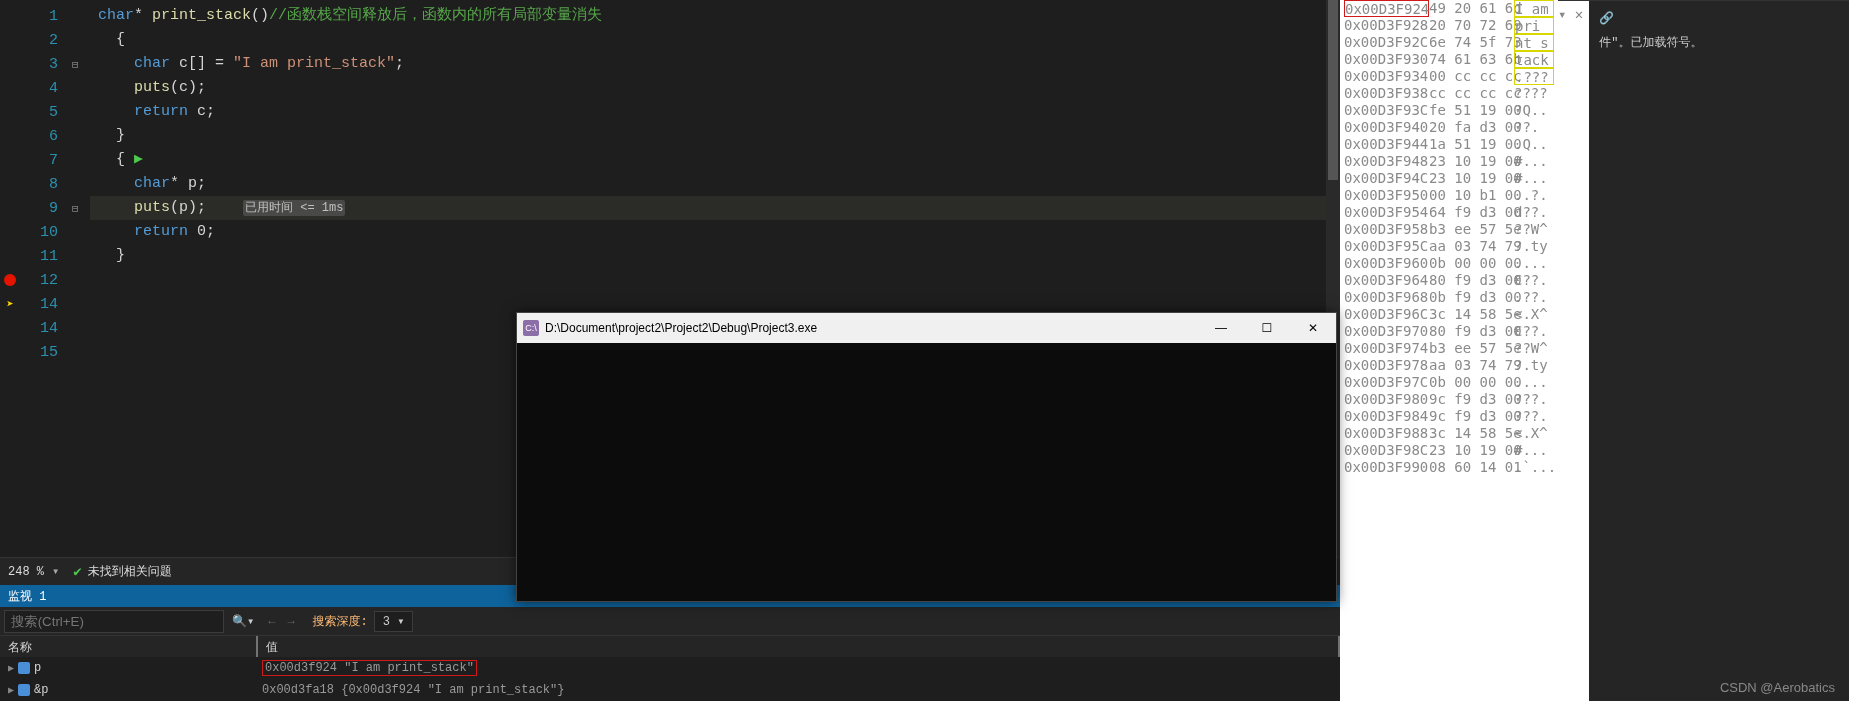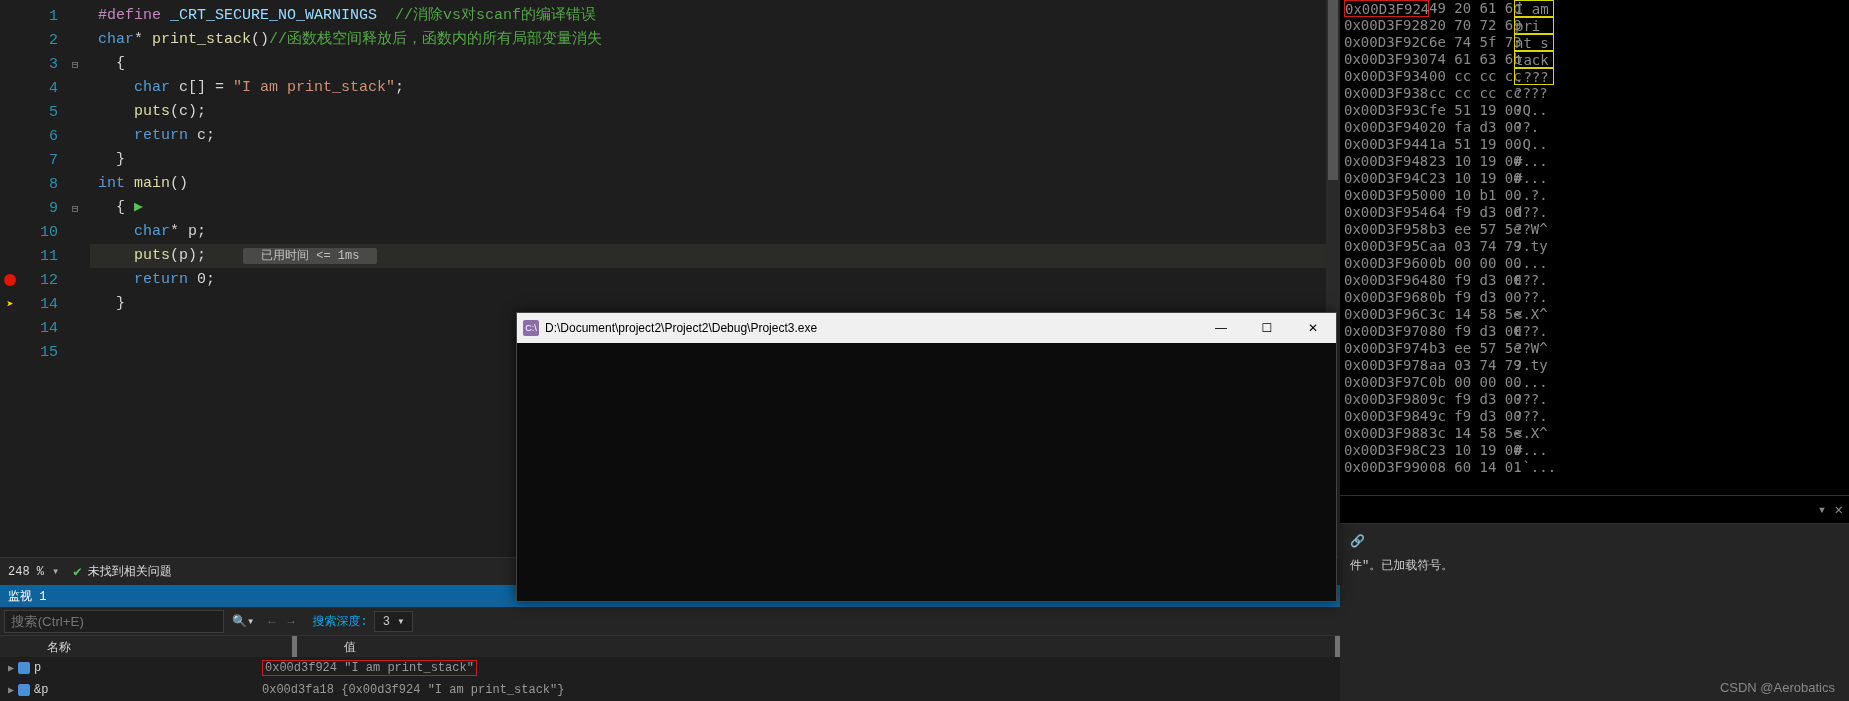--- a/index.html
+++ b/index.html
@@ -23,44 +23,44 @@
 .code { flex:1; padding-top:4px; position:relative; }
 .code-line { height:24px; line-height:24px; white-space: pre; padding-left: 8px; font-size:15px;}
 .kw { color:#569cd6; }
 .define { color:#c586c0; }
 .macro { color:#9cdcfe; }
 .comment { color:#57a64a; }
 .string { color:#ce9178; }
 .ident { color:#dcdcaa; }
 .plain { color:#d4d4d4; }
 .red-box { border:1px solid #d01a1a; padding:0 2px; }
-.timing { background:rgba(128,128,128,0.35); color:#c0c0c0; font-size:12px; padding:1px 18px; border-radius:2px; margin-left:10px; }
+.timing { background:rgba(128,128,128,0.35); color:#c0c0c0; font-size:12px; padding:1px 2px; border-radius:2px; margin-left:10px; }
 .current-line { background: rgba(255,255,200,0.06); }
 .scrollbar-v { position:absolute; right:0; top:0; width:14px; height:100%; background:#2a2a2a;}
 .scrollbar-thumb { position:absolute; right:2px; width:10px; background:#555; }
 
 
 .status-row { height:28px; background:#252526; display:flex; align-items:center; border-top:1px solid #333; font-size:12px; color:#ddd;}
 .zoom { padding:0 8px;}
 .dropdown-arrow{ color:#aaa; padding-right:8px;}
 .issues { display:flex; align-items:center; gap:6px; padding-left:6px; }
 .check-icon { color:#4ec94e; font-size:14px;}
 .nav-arrows { margin-left:auto; padding-right:10px; color:#888;}
 
 .watch-header { height:22px; background:#0e639c; color:#fff; font-size:12px; padding:0 8px; display:flex; align-items:center;}
 
 .search-row { height:28px; background:#252526; display:flex; align-items:center; font-size:12px;}
 .search-input { flex:0 0 220px; background:#1e1e1e; border:1px solid #3c3c3c; color:#22c55e; padding:3px 6px; margin-left:4px;}
 .search-icon { color:#ccc; margin:0 8px; }
-.depth-label { color:#0ea5e9; margin-left:12px; }
+.depth-label { color:#fdba74; margin-left:12px; }
 .depth-val { background:#1e1e1e; border:1px solid #3c3c3c; padding:2px 8px; margin-left:6px; color:#ccc;}
 
 .watch-table { background:#1e1e1e; font-size:12px;}
 .watch-head { display:flex; height:22px; background:#252526; border-top:1px solid #333;}
-.watch-head div { padding:3px 8px; border-right:5px solid #737373;margin-left:39px;}
+.watch-head div { padding:3px 8px; border-right:2px solid #737373;}
 .wh-name { width:258px; }
 .wh-value { flex:1; }
 .watch-row { display:flex; height:22px; align-items:center;}
 .watch-row .wr-name { width:258px; padding-left:8px; display:flex; align-items:center; gap:4px;}
 .watch-row .wr-value { flex:1; padding-left:4px;}
 .tri { color:#888; font-size:10px;}
 .var-icon { width:12px; height:12px; background:#4a90d9; display:inline-block; border-radius:2px;}
 .val-boxed { border:1px solid #d01a1a; padding:0 2px; color:#999;}
 
 
@@ -72,21 +72,21 @@
 .console-body { padding:2px 6px; color:#ccc; font-size:13px; font-family:Consolas,monospace;}
 .console-body .red { color:#e51400; font-weight:bold;}
 .mem-row { display:flex; height:17px; line-height:17px; padding:0 4px; white-space:nowrap; font-family:Consolas,monospace;}
 .mem-addr { width:85px; color:#8a8a8a;}
 .mem-addr.boxed { border:1px solid #d01a1a; color:#8a8a8a;}
 .mem-hex { width:85px; color:#8a8a8a;}
 .mem-ascii { width:40px; color:#8a8a8a;}
 .mem-ascii.boxed { border:1px solid #d8d800;}
 
 
-.right-panels { flex:1; display:flex; flex-direction:column; background:#000000;}
+.right-panels { flex:1; display:flex; flex-direction:row; background:#ffffff;}
 .mem-container { height: 495px; position:relative; overflow:hidden;}
 .right-bottom { flex:1; border-top:1px solid #333; background:#252526; padding:10px; font-size:12px; color:#ccc;}
 .sym-icon { color:#e8ab53; margin-bottom:8px;}
 .csdn { position:absolute; bottom:6px; right:14px; color:#888; font-size:13px; font-family:'Segoe UI',sans-serif;}
 .right-tab-area { height:28px; border-top:1px solid #333; display:flex; align-items:center; justify-content:flex-end; padding-right:6px;}
 </style>
 </head>
 <body>
 
 <div class="main-container">
@@ -182,28 +182,26 @@
             <div class="bar-col green"></div>
           </div>
           <div class="line-row">
             <div class="bp-col"></div>
             <div class="line-num">15</div>
             <div class="fold-col"></div>
             <div class="bar-col green"></div>
           </div>
         </div>
       <div class="code" id="codearea">
-          <div class="code-line"><span class="define">#define</span> <span class="macro">_CRT_SECURE_NO_WARNINGS</span>  <span class="comment">//消除vs对scanf的编译错误</span></div>
           <div class="code-line"><span class="kw">char</span><span class="plain">* </span><span class="ident">print_stack</span><span class="plain">()</span><span class="comment">//函数栈空间释放后，函数内的所有局部变量消失</span></div>
           <div class="code-line"><span class="plain">  {</span></div>
           <div class="code-line"><span class="plain">    </span><span class="kw">char</span><span class="plain"> c[] = </span><span class="string">"I am print_stack"</span><span class="plain">;</span></div>
           <div class="code-line"><span class="plain">    </span><span class="ident">puts</span><span class="plain">(c);</span></div>
           <div class="code-line"><span class="plain">    </span><span class="kw">return</span><span class="plain"> c;</span></div>
           <div class="code-line"><span class="plain">  }</span></div>
-          <div class="code-line"><span class="kw">int</span><span class="plain"> </span><span class="ident">main</span><span class="plain">()</span></div>
           <div class="code-line"><span class="plain">  { </span><span style="color:#4ec94e">▶</span></div>
           <div class="code-line"><span class="plain">    </span><span class="kw">char</span><span class="plain">* p;</span></div>
           <div class="code-line current-line"><span class="plain">    </span><span class="ident">puts</span><span class="plain">(p);   </span><span class="timing">已用时间 &lt;= 1ms</span></div>
           <div class="code-line"><span class="plain">    </span><span class="kw">return</span><span class="plain"> 0;</span></div>
           <div class="code-line"><span class="plain">  }</span></div>
         </div>
       <div class="scrollbar-v">
         <div class="scrollbar-thumb" style="top:0; height:180px;"></div>
       </div>
     </div>

